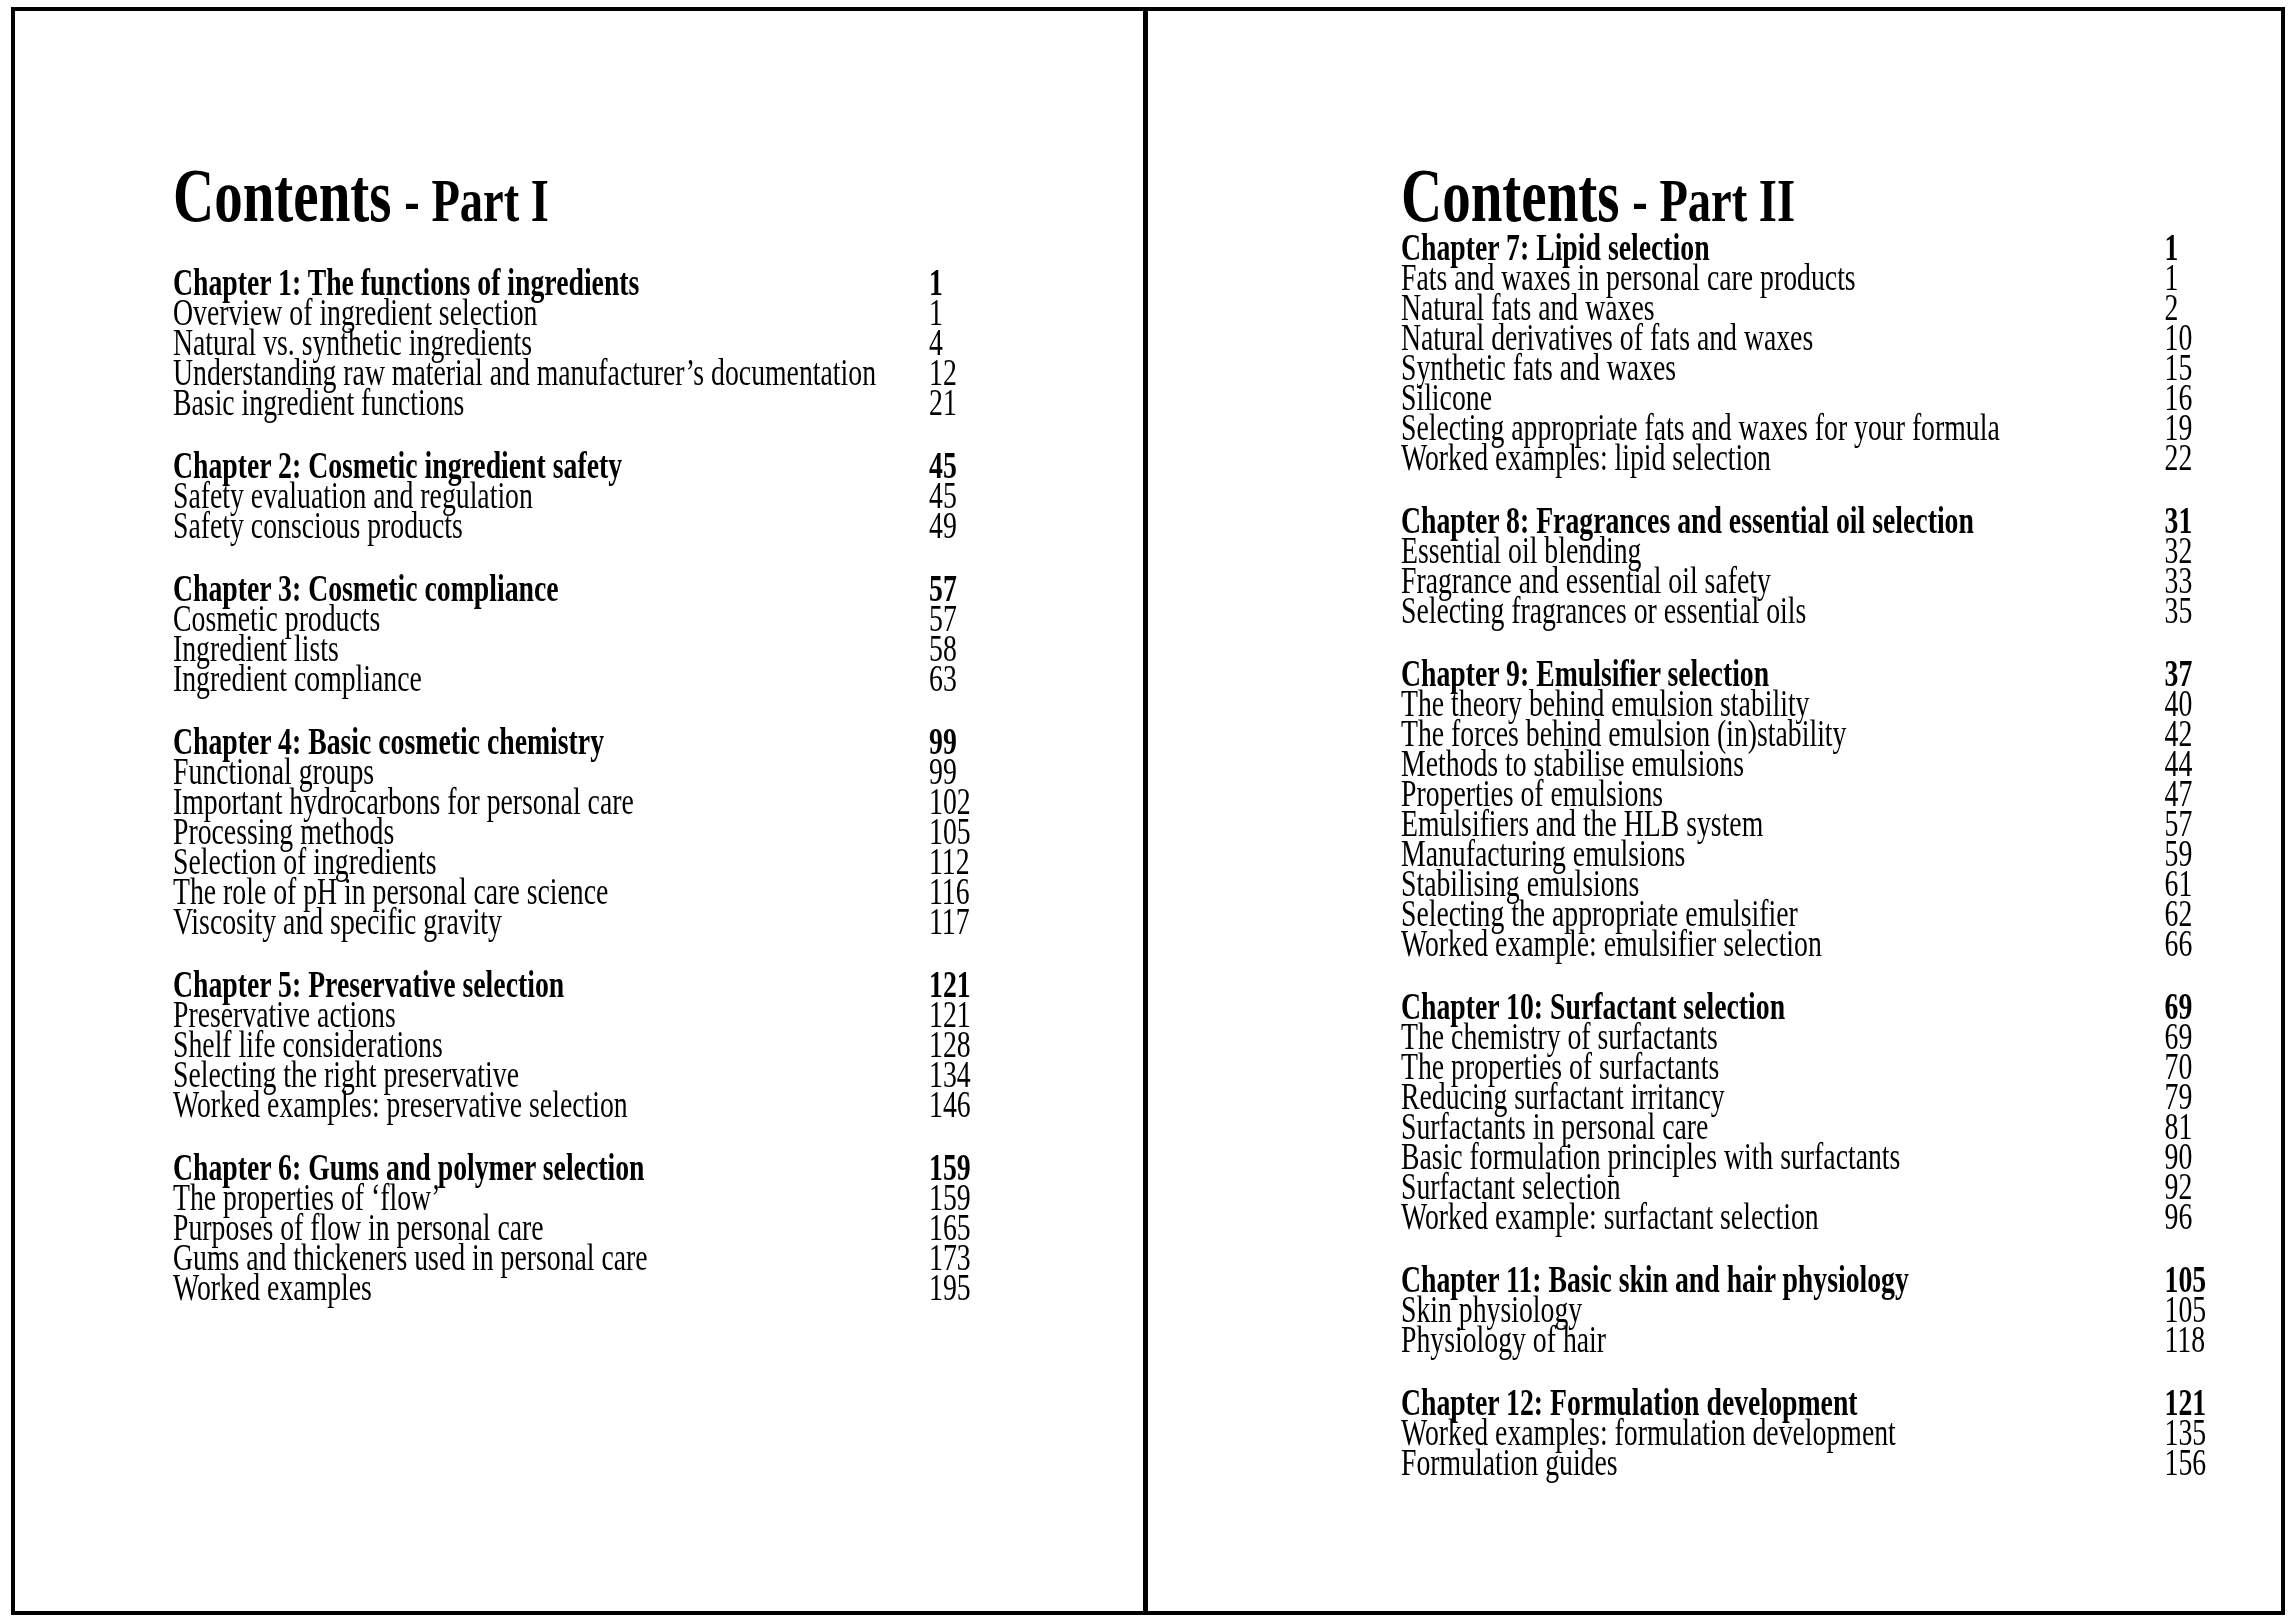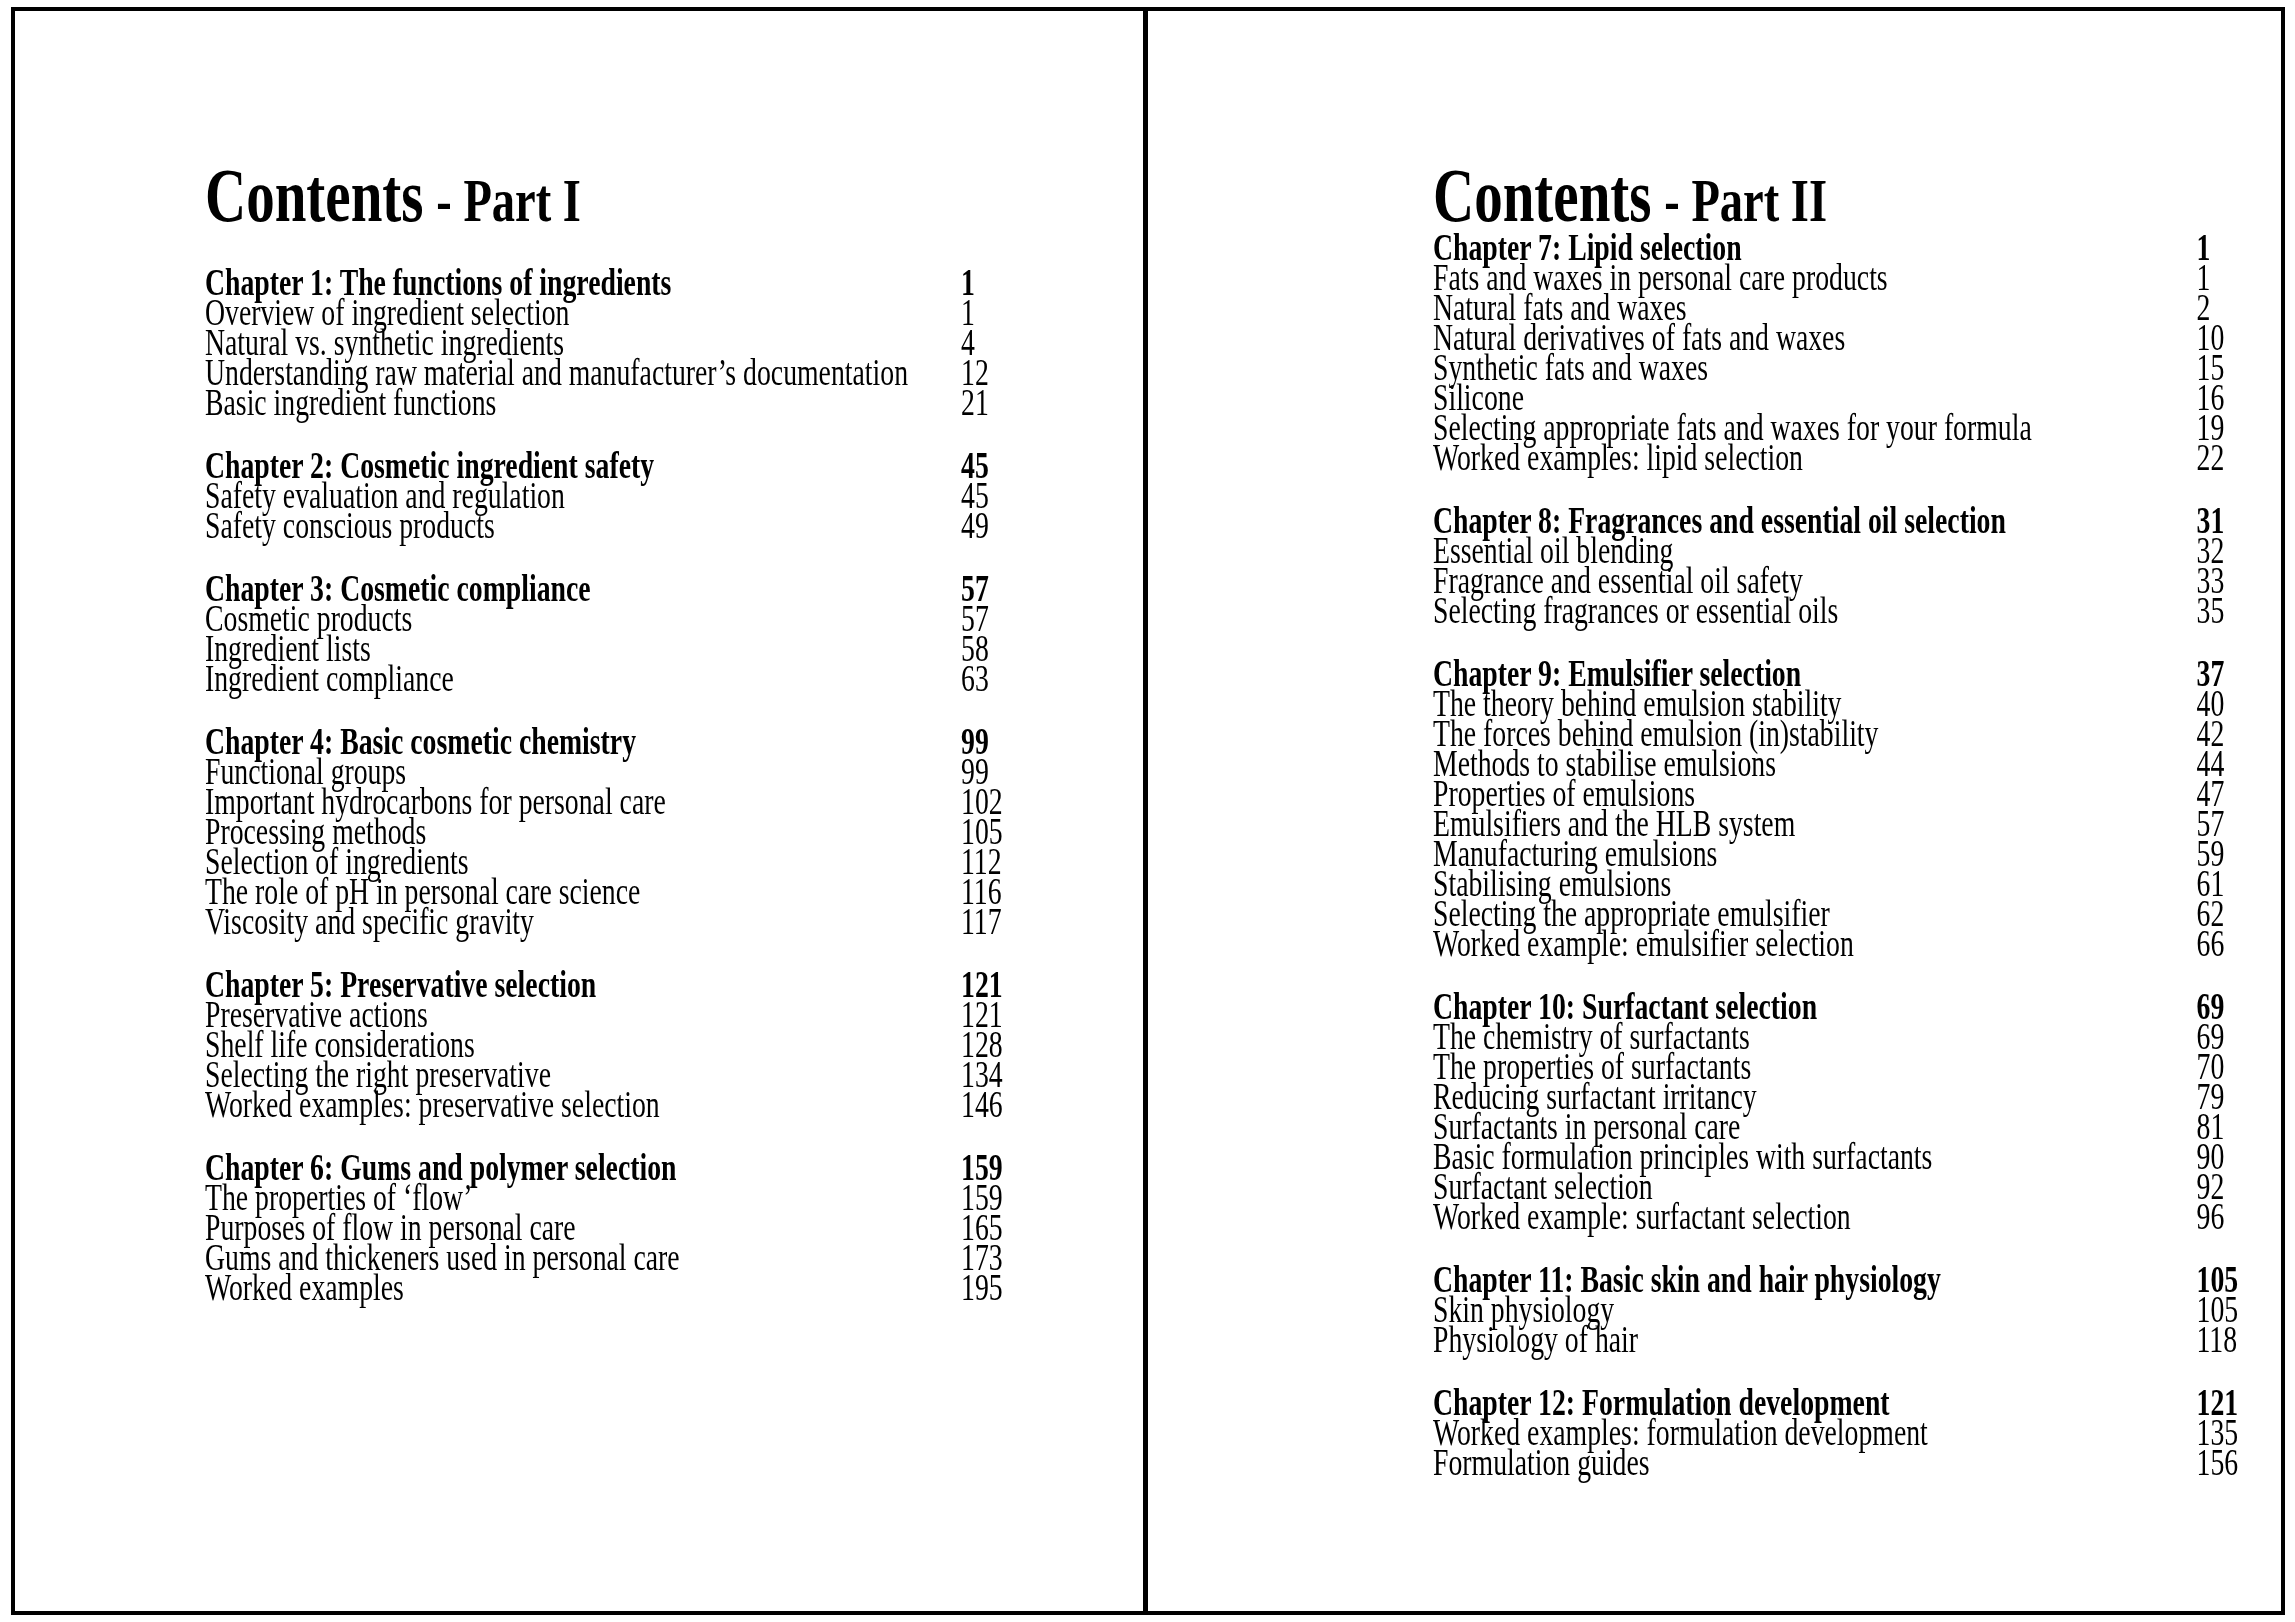--- a/index.html
+++ b/index.html
@@ -29,21 +29,20 @@
     left: 1143px;
     top: 6.5px;
     bottom: 7.9px;
     width: 4.6px;
     background: #000000;
   }
   .page {
     position: absolute;
     top: 0;
     height: 1623px;
-    margin-left: 32px;
   }
   .page-left  { left: 173px;  width: 968px; }
   .page-right { left: 1401px; width: 955px; font-family: Liberation Serif, serif; }
   
   .scale {
     position: absolute;
     left: 0;
     top: 0;
     width: 1112px;
     transform: scaleX(0.75);

